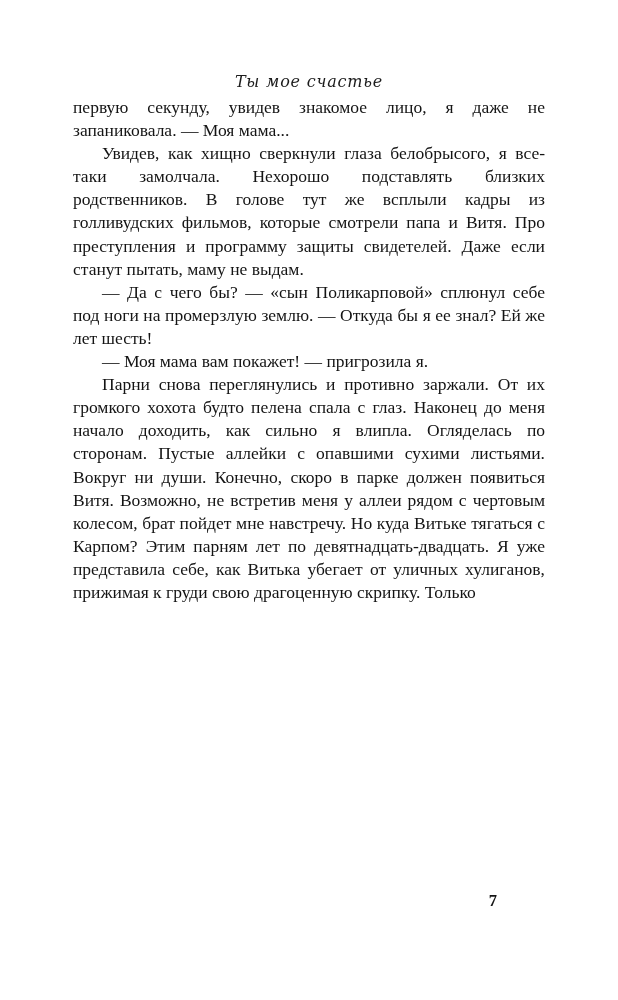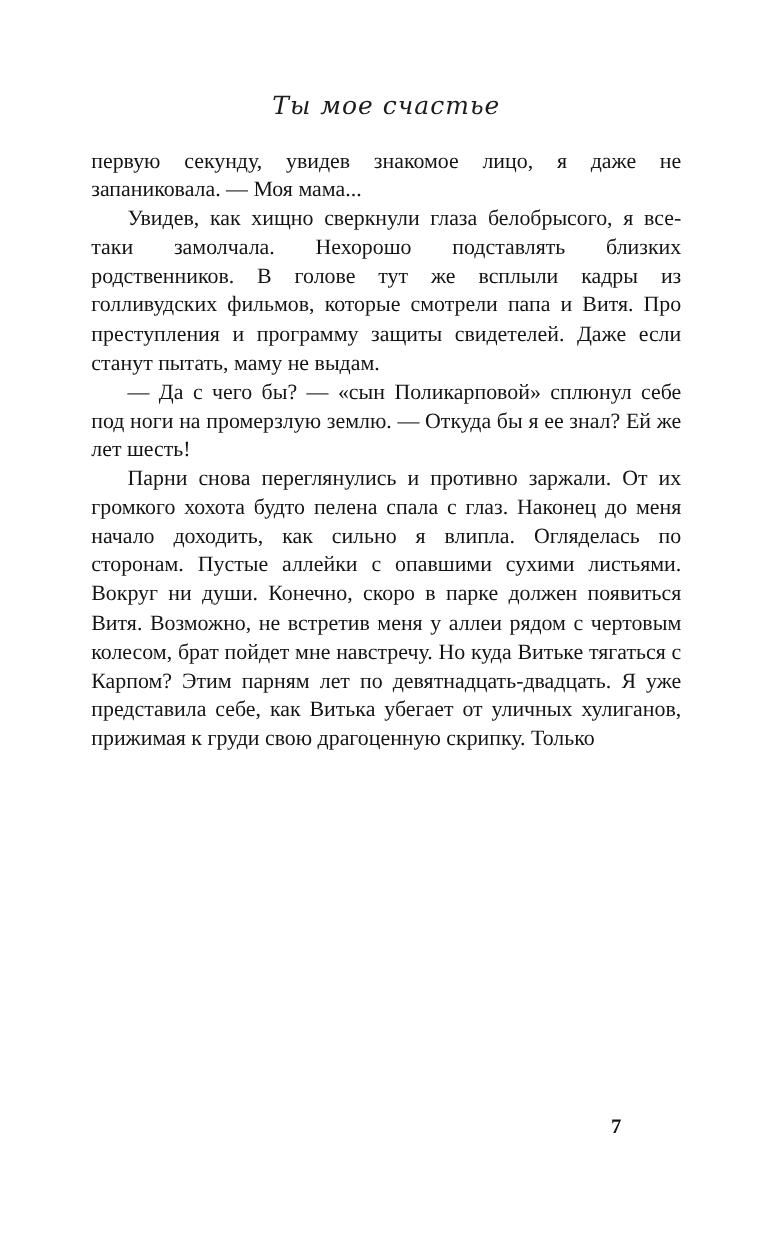--- a/index.html
+++ b/index.html
@@ -15,26 +15,26 @@
     box-sizing: border-box;
     font-family: "Liberation Serif", serif;
     color: #141414;
     overflow: hidden;
   }
   .running-title {
     padding-top: 72px;
     text-align: center;
     font-family: "DejaVu Serif", serif;
     font-style: italic;
-    font-size: 20px;
+    font-size: 16px;
     letter-spacing: 0.8px;
     color: #1c1c1c;
   }
   .text-block {
-    margin: 21px auto 0 auto;
+    margin: 5px auto 0 auto;
     width: 472px;
     font-size: 17.5px;
     line-height: 23.1px;
     text-align: justify;
     hyphens: auto;
     -webkit-hyphens: auto;
   }
   .text-block p {
     margin: 0;
     padding: 0;
@@ -57,18 +57,19 @@
 <body>
 
 <div class="page">
 
   <div class="running-title">Ты мое счастье</div>
 
   <div class="text-block">
     <p class="para">первую секунду, увидев знакомое лицо, я даже не запаниковала. — Моя мама...</p>
     <p class="para indent">Увидев, как хищно сверкнули глаза белобрысого, я все-таки замолчала. Нехорошо подставлять близких родственников. В голове тут же всплыли кадры из голливудских фильмов, которые смотрели папа и Витя. Про преступления и программу защиты свидетелей. Даже если станут пытать, маму не выдам.</p>
     <p class="para indent">— Да с чего бы? — «сын Поликарповой» сплюнул себе под ноги на промерзлую землю. — Откуда бы я ее знал? Ей же лет шесть!</p>
+    <p class="para indent">— Моя мама вам покажет! — пригрозила я.</p>
     <p class="para indent">Парни снова переглянулись и противно заржали. От их громкого хохота будто пелена спала с глаз. Наконец до меня начало доходить, как сильно я влипла. Огляделась по сторонам. Пустые аллейки с опавшими сухими листьями. Вокруг ни души. Конечно, скоро в парке должен появиться Витя. Возможно, не встретив меня у аллеи рядом с чертовым колесом, брат пойдет мне навстречу. Но куда Витьке тягаться с Карпом? Этим парням лет по девятнадцать-двадцать. Я уже представила себе, как Витька убегает от уличных хулиганов, прижимая к груди свою драгоценную скрипку. Только</p>
   </div>
 
   <div class="folio">7</div>
 
 </div>
 
 </body></html>

